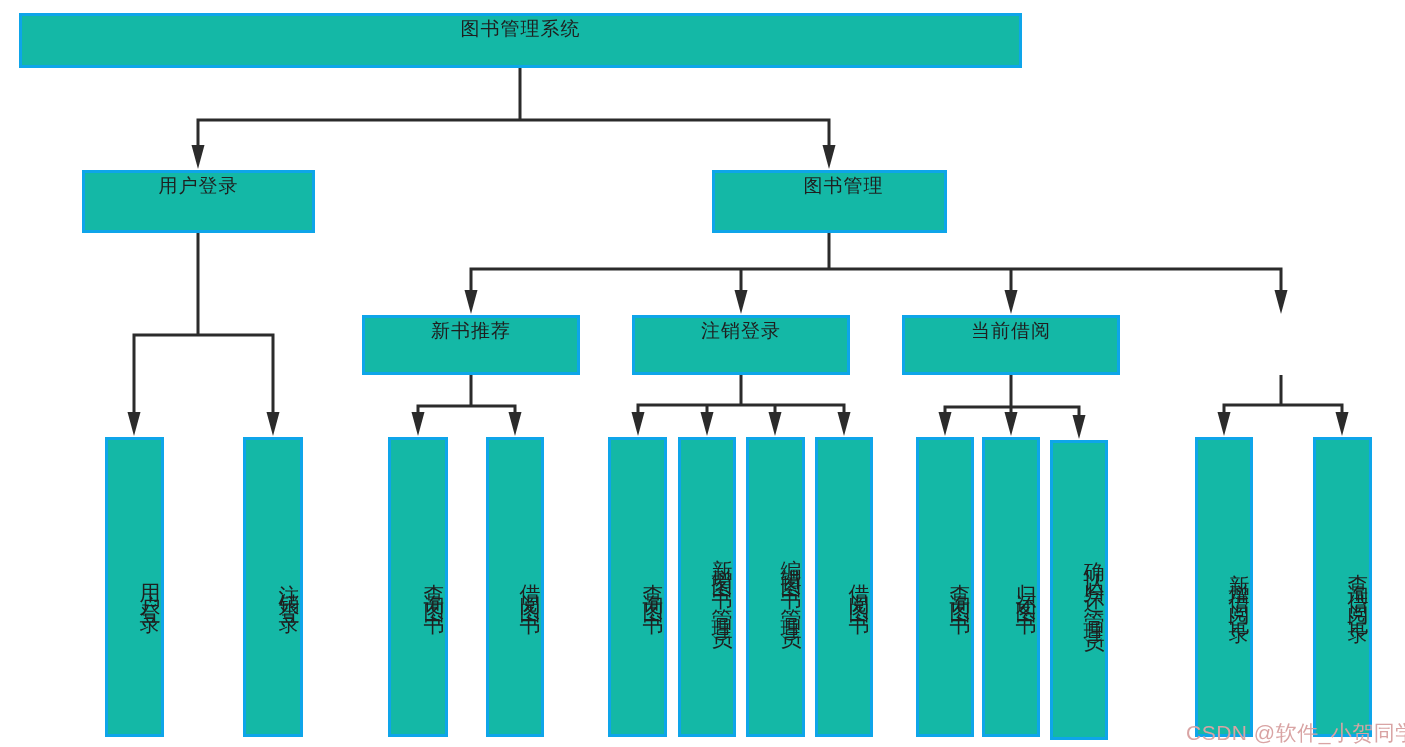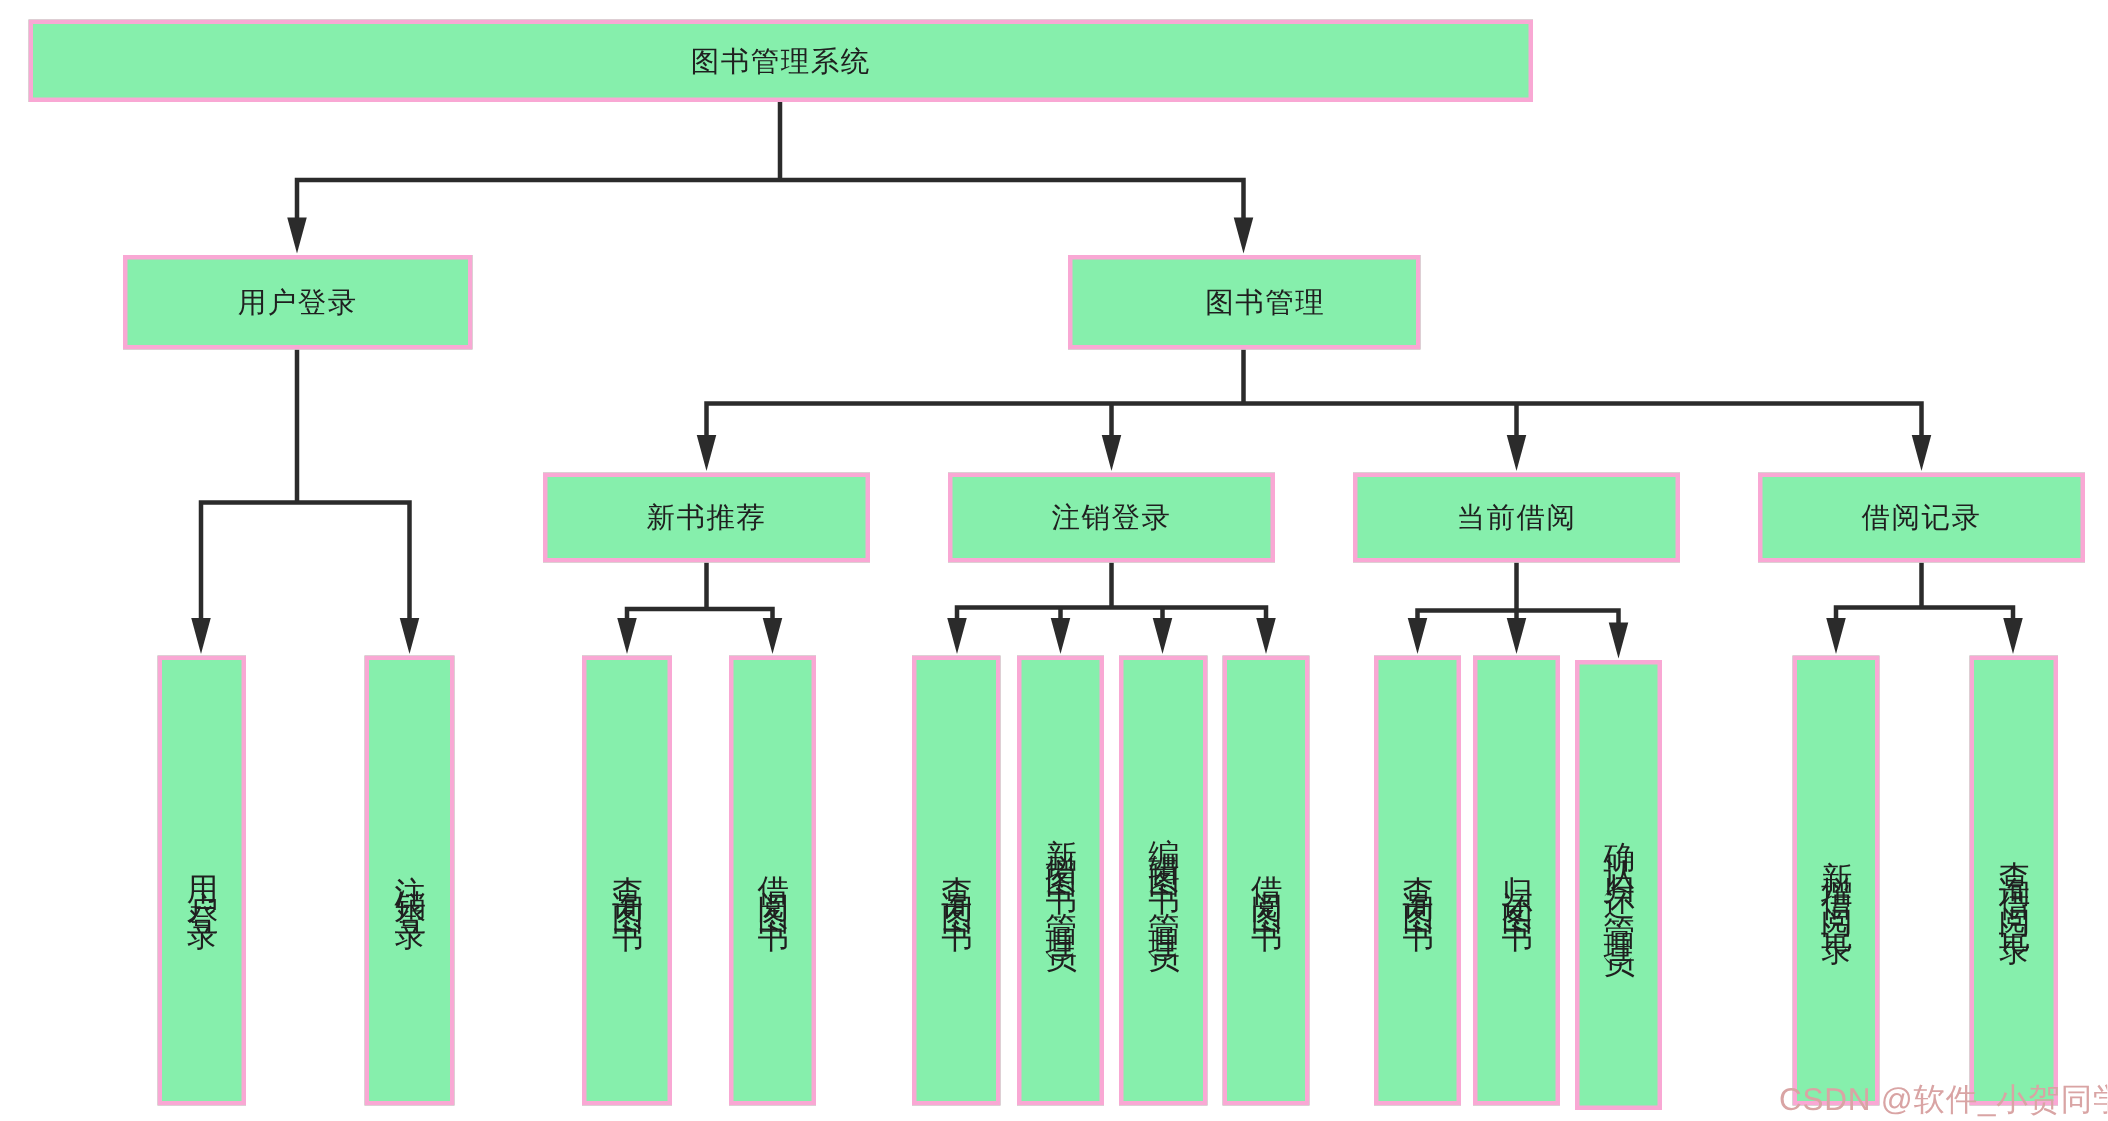--- a/index.html
+++ b/index.html
@@ -16,25 +16,25 @@
     overflow: hidden;
   }
   .connectors {
     position: absolute;
     left: 0; top: 0;
     width: 1405px; height: 747px;
   }
   .node {
     position: absolute;
     box-sizing: border-box;
-    background: #86efac;
-    border: 3px solid #f9a8d4;
+    background: #14b8a6;
+    border: 3px solid #0ea5e9;
     color: #1f1f1f;
     display: flex;
-    align-items: center;
+    align-items: flex-start;
     justify-content: center;
     text-align: center;
   }
   .hbox {
     font-size: 19px;
     letter-spacing: 1px;
   }
   .root-box { font-size: 19px; }
   .vbox {
     writing-mode: vertical-rl;
@@ -133,23 +133,20 @@
 
   <div class="node hbox" style="left:362px; top:315px; width:218px; height:60px;">
     <span>新书推荐</span>
   </div>
   <div class="node hbox" style="left:632px; top:315px; width:218px; height:60px;">
     <span>注销登录</span>
   </div>
   <div class="node hbox" style="left:902px; top:315px; width:218px; height:60px;">
     <span>当前借阅</span>
   </div>
-  <div class="node hbox" style="left:1172px; top:315px; width:218px; height:60px;">
-    <span>借阅记录</span>
-  </div>
 
   <div class="node vbox" style="left:105px; width:59px;">
     <span>用户登录</span>
   </div>
   <div class="node vbox" style="left:243px; width:60px;">
     <span>注销登录</span>
   </div>
 
   <div class="node vbox" style="left:388px; width:60px;">
     <span>查询图书</span>

